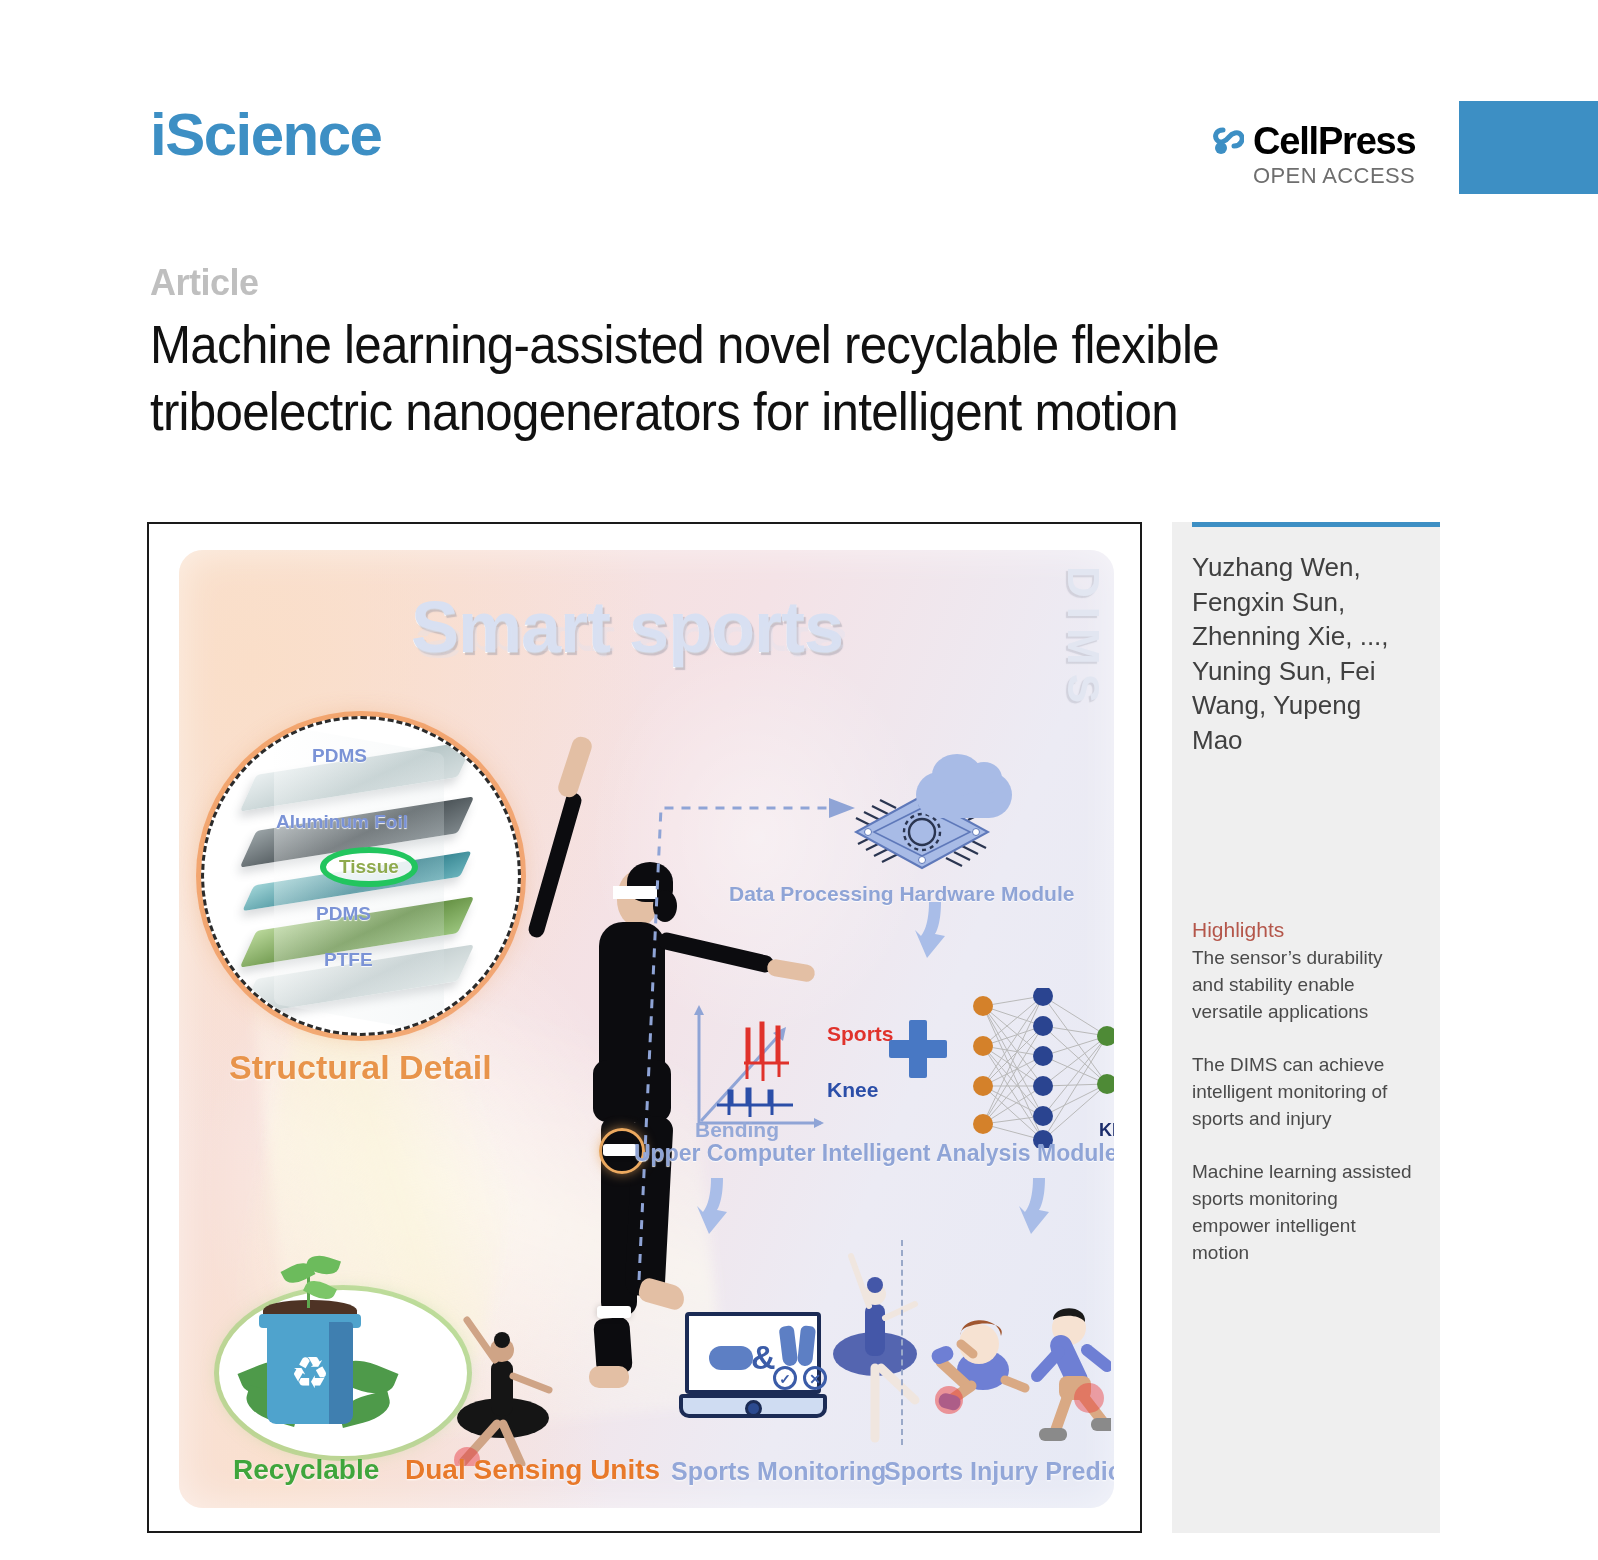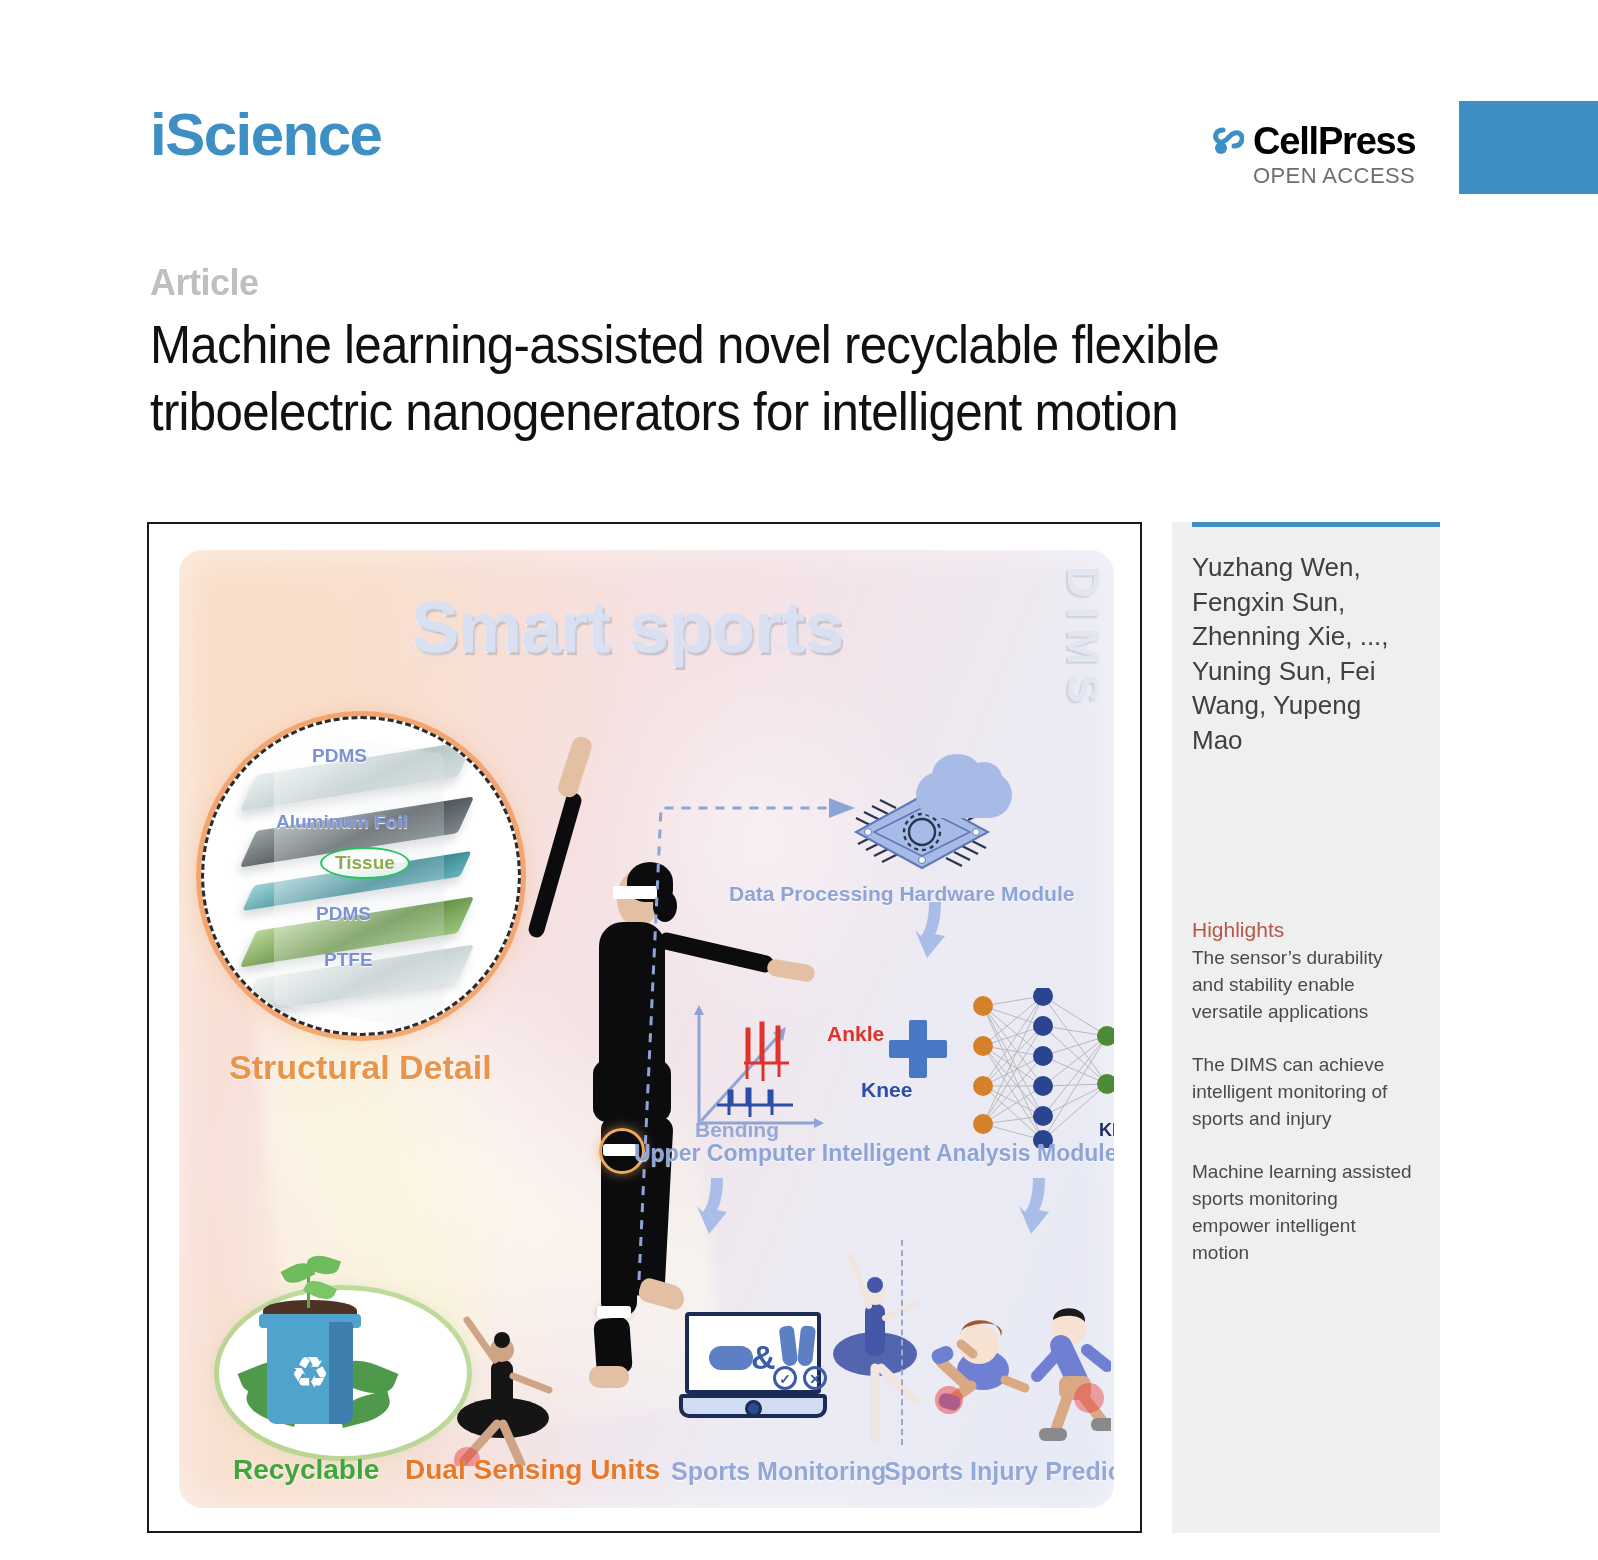--- a/index.html
+++ b/index.html
@@ -137,21 +137,21 @@
   .lbl {
     position: absolute; font-size: 19px; font-weight: 700; color: #7b93d6;
     text-shadow: 0 1px 1px rgba(255,255,255,0.9); white-space: nowrap;
   }
   .lbl.pdms-top { left: 108px; top: 26px; }
   .lbl.alfoil   { left: 72px; top: 92px; }
   .lbl.pdms-bot { left: 112px; top: 184px; }
   .lbl.ptfe     { left: 120px; top: 230px; }
   .lbl.tissue {
     left: 116px; top: 128px; color: #8faa4d;
-    padding: 3px 13px; border: 2px solid #22c55e; border-radius: 50%;
+    padding: 3px 13px; border: 6px solid #22c55e; border-radius: 50%;
     background: rgba(255,255,255,0.85);
   }
   .struct-caption {
     position: absolute; left: 50px; top: 498px;
     font-size: 34px; font-weight: 700; color: #e8944b;
     text-shadow: 0 1px 2px rgba(255,255,255,0.9);
   }
 
   
   .dancer { position: absolute; left: 340px; top: 180px; width: 250px; height: 670px; }
@@ -194,21 +194,21 @@
   }
 
   
   .signal-plot { position: absolute; left: 510px; top: 455px; width: 135px; height: 125px; }
   .ankle-lbl {
     position: absolute; left: 648px; top: 472px; font-size: 21px;
     font-weight: 700; color: #e0322b;
   }
   .knee-lbl {
     position: absolute; left: 648px; top: 528px; font-size: 21px;
-    font-weight: 700; color: #2b4ea8; margin-left: 34px;
+    font-weight: 700; color: #2b4ea8;
   }
   .plus-sign {
     position: absolute; left: 710px; top: 470px;
     width: 58px; height: 58px;
   }
   .plus-sign:before, .plus-sign:after {
     content:""; position: absolute; background: #4878c4; border-radius: 2px;
   }
   .plus-sign:before { left: 20px; top: 0; width: 18px; height: 58px; }
   .plus-sign:after  { left: 0; top: 20px; width: 58px; height: 18px; }
@@ -456,21 +456,21 @@
         <polygon points="97,22 84,28 94,36" fill="#8fa4d6"></polygon>
         <g stroke="#e0322b" stroke-width="3" fill="none">
           <path d="M55 58 L58 58 L58 24 L60 24 L60 58 L72 58 L72 18 L74 18 L74 58 L88 58 L88 22 L90 22 L90 58 L100 58"></path>
           <path d="M58 58 L58 74 M74 58 L74 76 M90 58 L90 72"></path>
         </g>
         <g stroke="#2b4ea8" stroke-width="3" fill="none">
           <path d="M28 100 L40 100 L40 86 L43 86 L43 100 L58 100 L58 84 L61 84 L61 100 L80 100 L80 86 L83 86 L83 100 L104 100"></path>
           <path d="M40 100 L40 110 M61 100 L61 112 M83 100 L83 110"></path>
         </g>
       </svg>
-      <div class="ankle-lbl">Ankle</div>
+      <div class="ankle-lbl">Sports</div>
       <div class="knee-lbl">Knee</div>
       <div class="plus-sign"></div>
       <div class="bending-lbl">Bending</div>
 
       <svg class="nn-wrap" viewBox="0 0 150 160">
         <g stroke="#b9b9b9" stroke-width="1">
           <line x1="14" y1="18" x2="74" y2="8"></line>
             <line x1="14" y1="18" x2="74" y2="38"></line>
           <line x1="14" y1="18" x2="74" y2="68"></line>
             <line x1="14" y1="18" x2="74" y2="98"></line>

